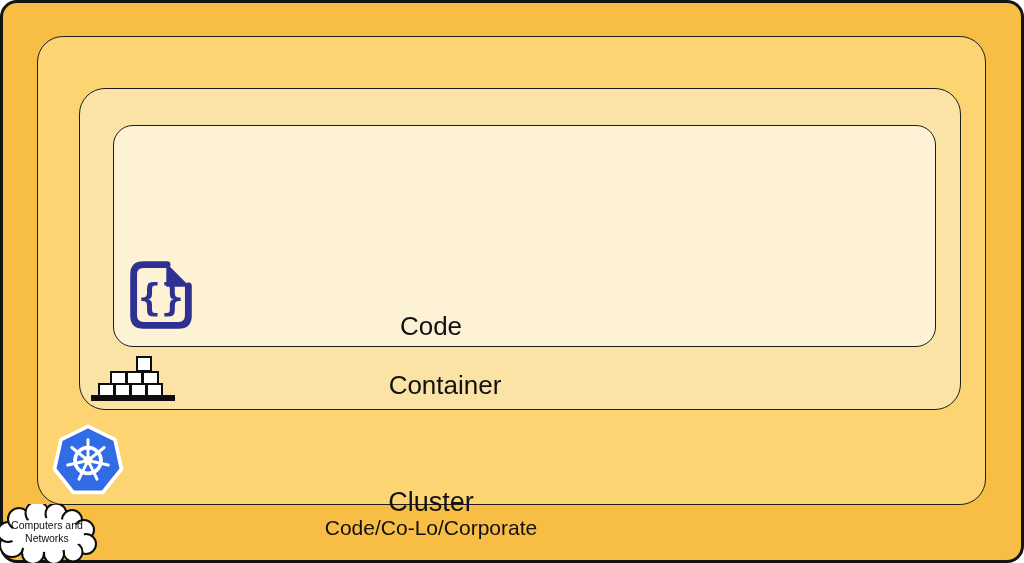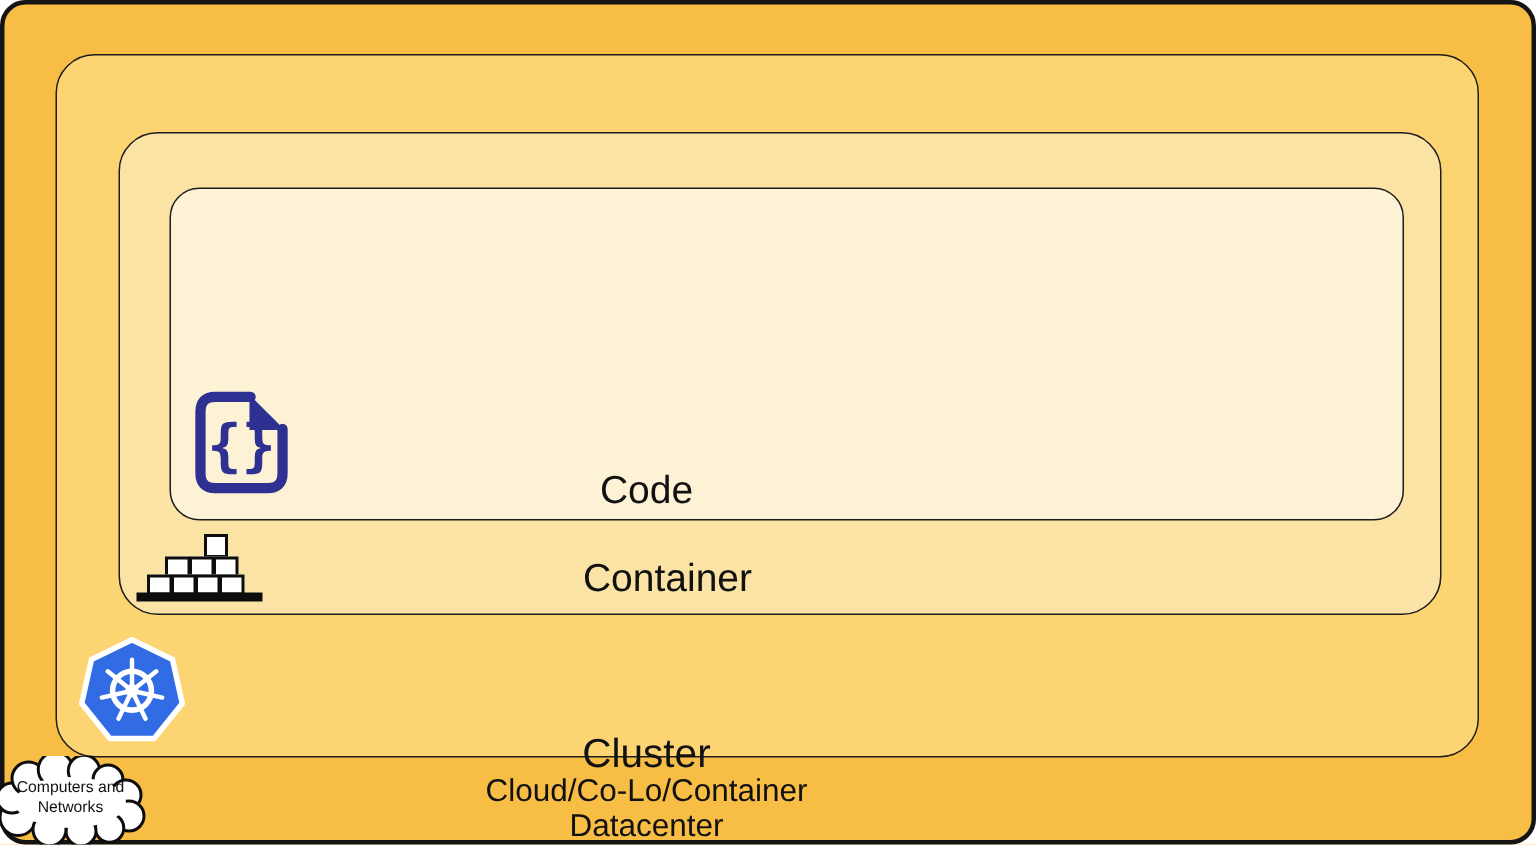--- a/index.html
+++ b/index.html
@@ -69,22 +69,21 @@
 
   <div class="layer code"></div>
 
   <div class="layer-label label-code">Code</div>
 
   <div class="layer-label label-container">Container</div>
 
   <div class="layer-label label-cluster">Cluster</div>
 
   <div class="layer-label label-datacenter">
-    <div>Cloud/Co-Lo/Container</div>
-    <div>Datacenter</div>
+    <div>Code/Co-Lo/Corporate</div>
   </div>
 
   <svg class="code-icon" viewBox="0 0 100 100">
     <path d="M 58,10 H 27 Q 14,10 14,23 V 77 Q 14,90 27,90 H 73 Q 86,90 86,77 V 38" fill="none" stroke-width="9" stroke-linecap="round" stroke-linejoin="round" stroke="#2E3192"></path>
     <polygon points="57,8 88,39 57,39" fill="#2E3192"></polygon>
     <text x="50" y="70" text-anchor="middle" font-size="50" font-weight="bold" font-family="DejaVu Sans Mono, monospace" fill="#2E3192">{}</text>
   </svg>
 
   <div class="stack-icon">
     <div class="bx" style="left:47px;top:4px;height:16px;width:16px;"></div>

